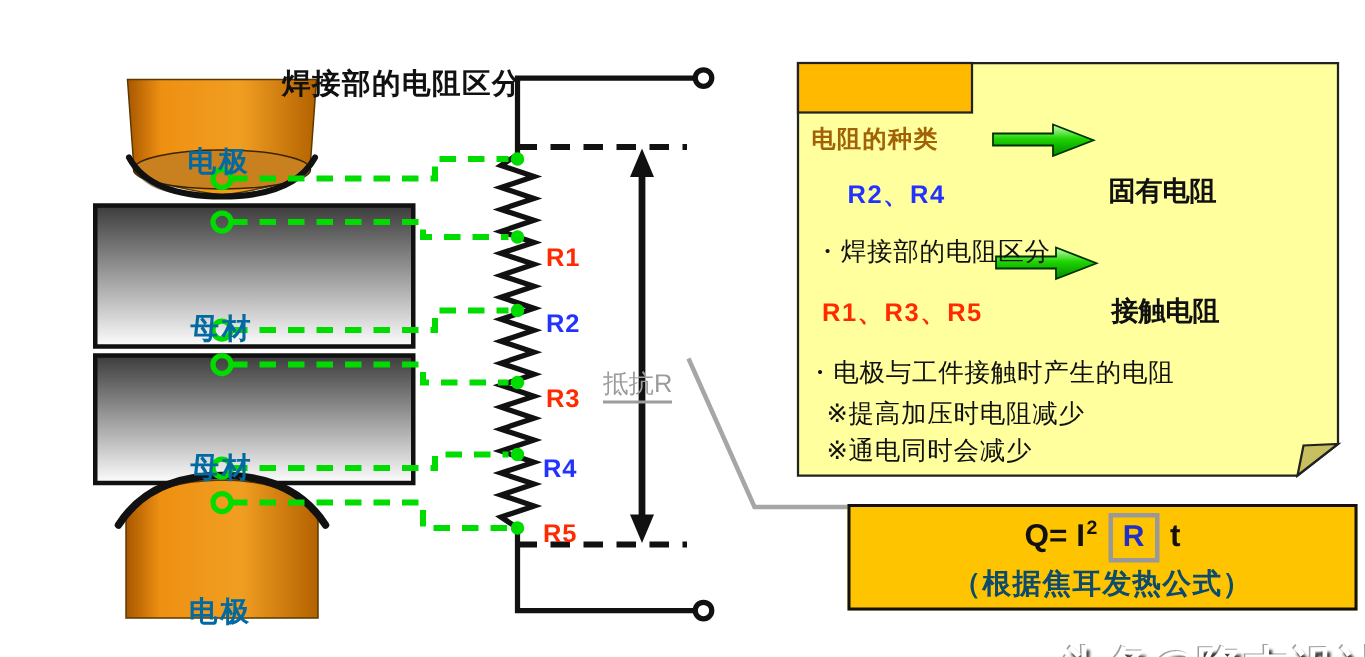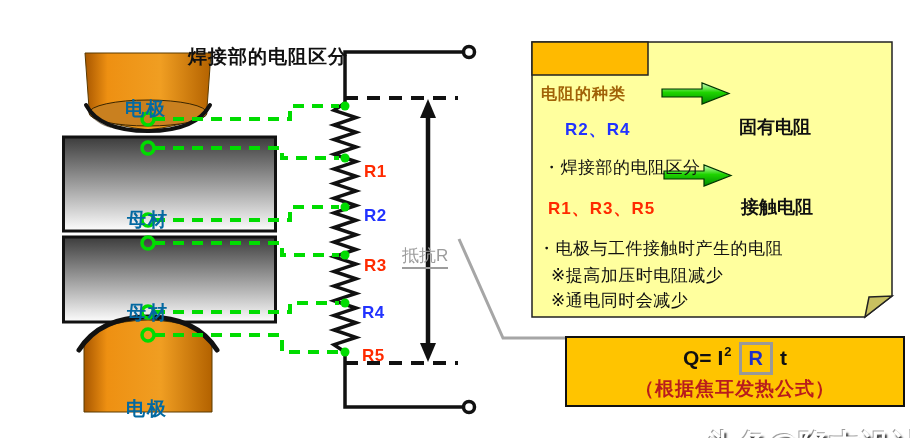--- a/index.html
+++ b/index.html
@@ -30,21 +30,21 @@
   #note-cont-desc{left:538px;top:203px;}
   #note-note1{left:551px;top:230px;}
   #note-note2{left:551px;top:255px;}
   #formula-box{position:absolute;left:529px;top:336px;width:340px;height:71px;z-index:2;
                background:#FFC400;border:2.5px solid #111;box-sizing:border-box;
                display:flex;flex-direction:column;align-items:center;justify-content:center;gap:1px;margin-left:36px;}
   #formula-line1{display:flex;align-items:center;font-size:21px;font-weight:700;color:#111;}
   #formula-line1 .sup{font-size:13px;position:relative;top:-7px;margin-left:1px;}
   #r-box{border:3px solid #999;color:#1F2FC8;padding:0 7px;margin:0 7px;height:27px;
          display:flex;align-items:center;font-size:20px;font-weight:700;background:transparent;}
-  #formula-caption{font-size:19px;font-weight:700;letter-spacing:1px;color:#b91c1c;}
+  #formula-caption{font-size:19px;font-weight:700;letter-spacing:1px;color:#0c4a6e;}
   #watermark{left:686px;top:392px;font-size:31px;font-weight:700;color:#ffffff;z-index:3;
              text-shadow:2px 3px 2px rgba(45,45,45,.95), -1px -1px 0 rgba(60,60,60,.5);padding-left:20px;}
 </style>
 </head>
 <body>
 
 <div id="stage">
 
   <svg id="gfx" width="910" height="438" viewBox="0 0 910 438">
     <defs>

